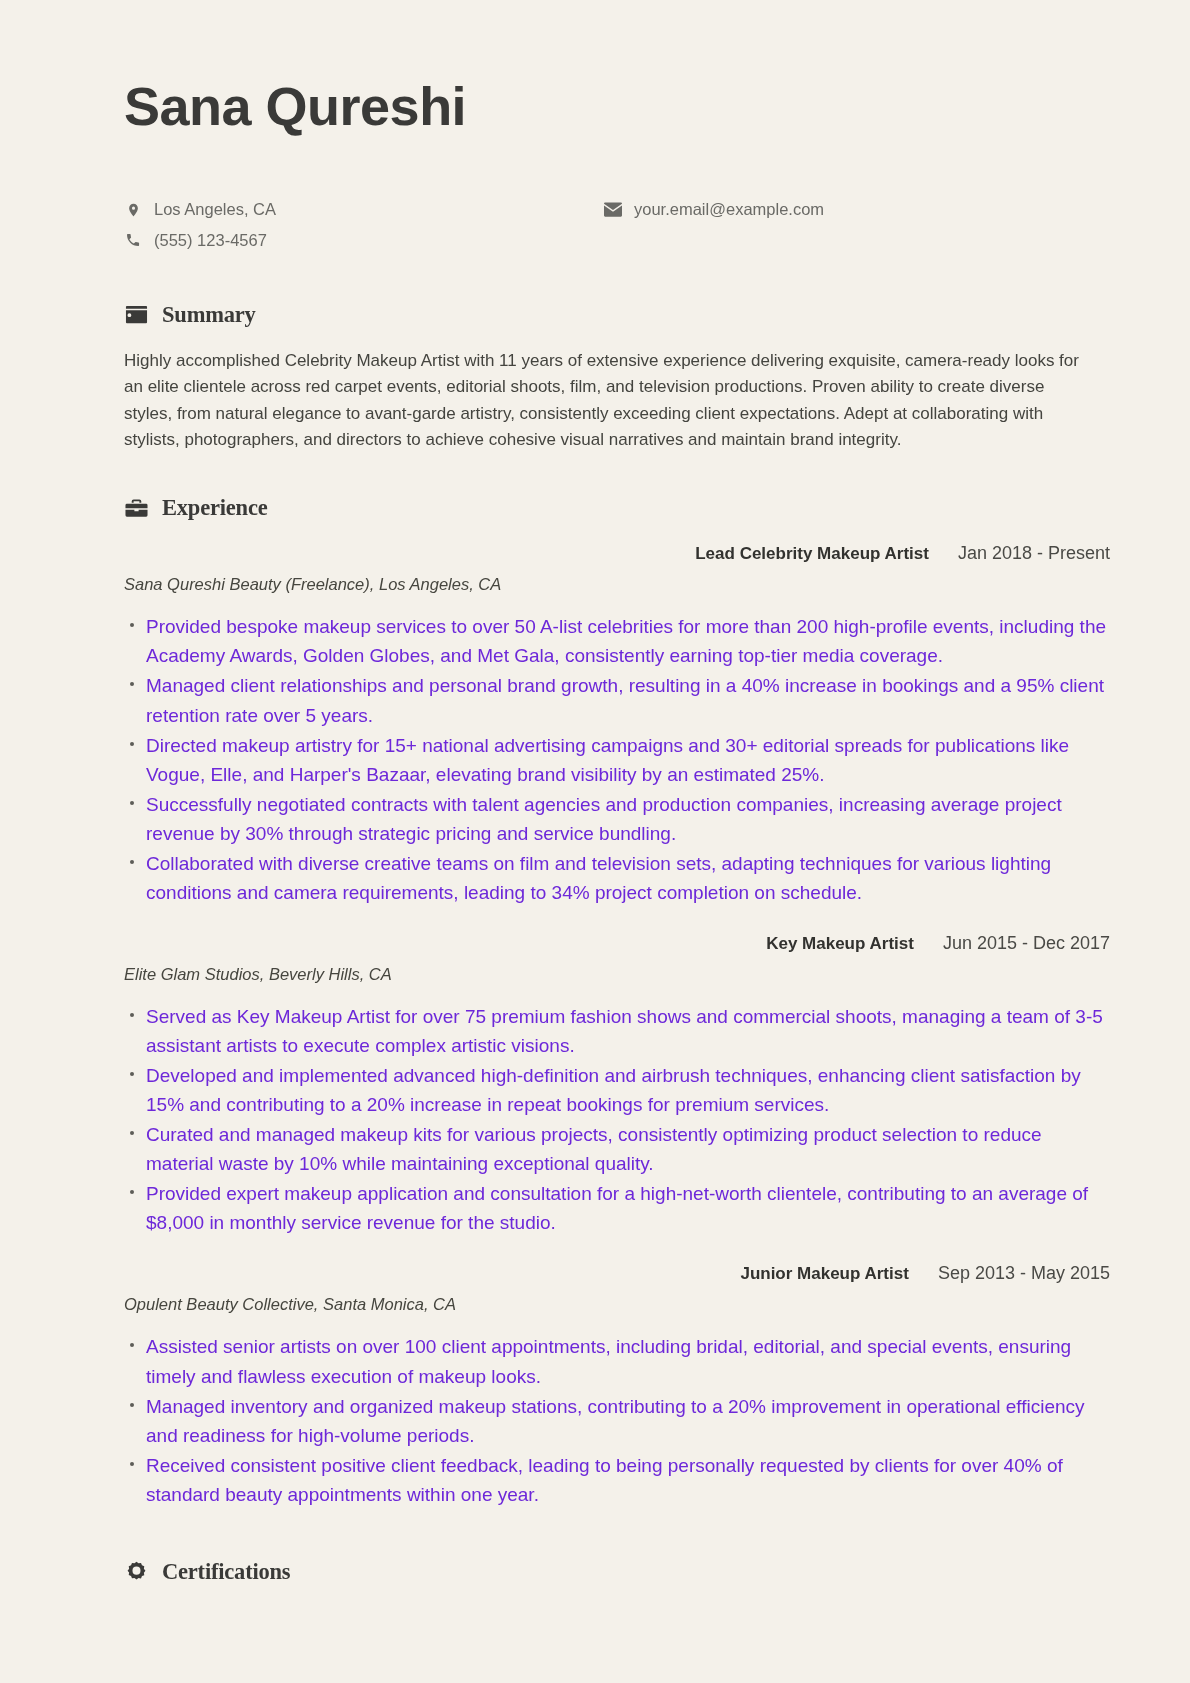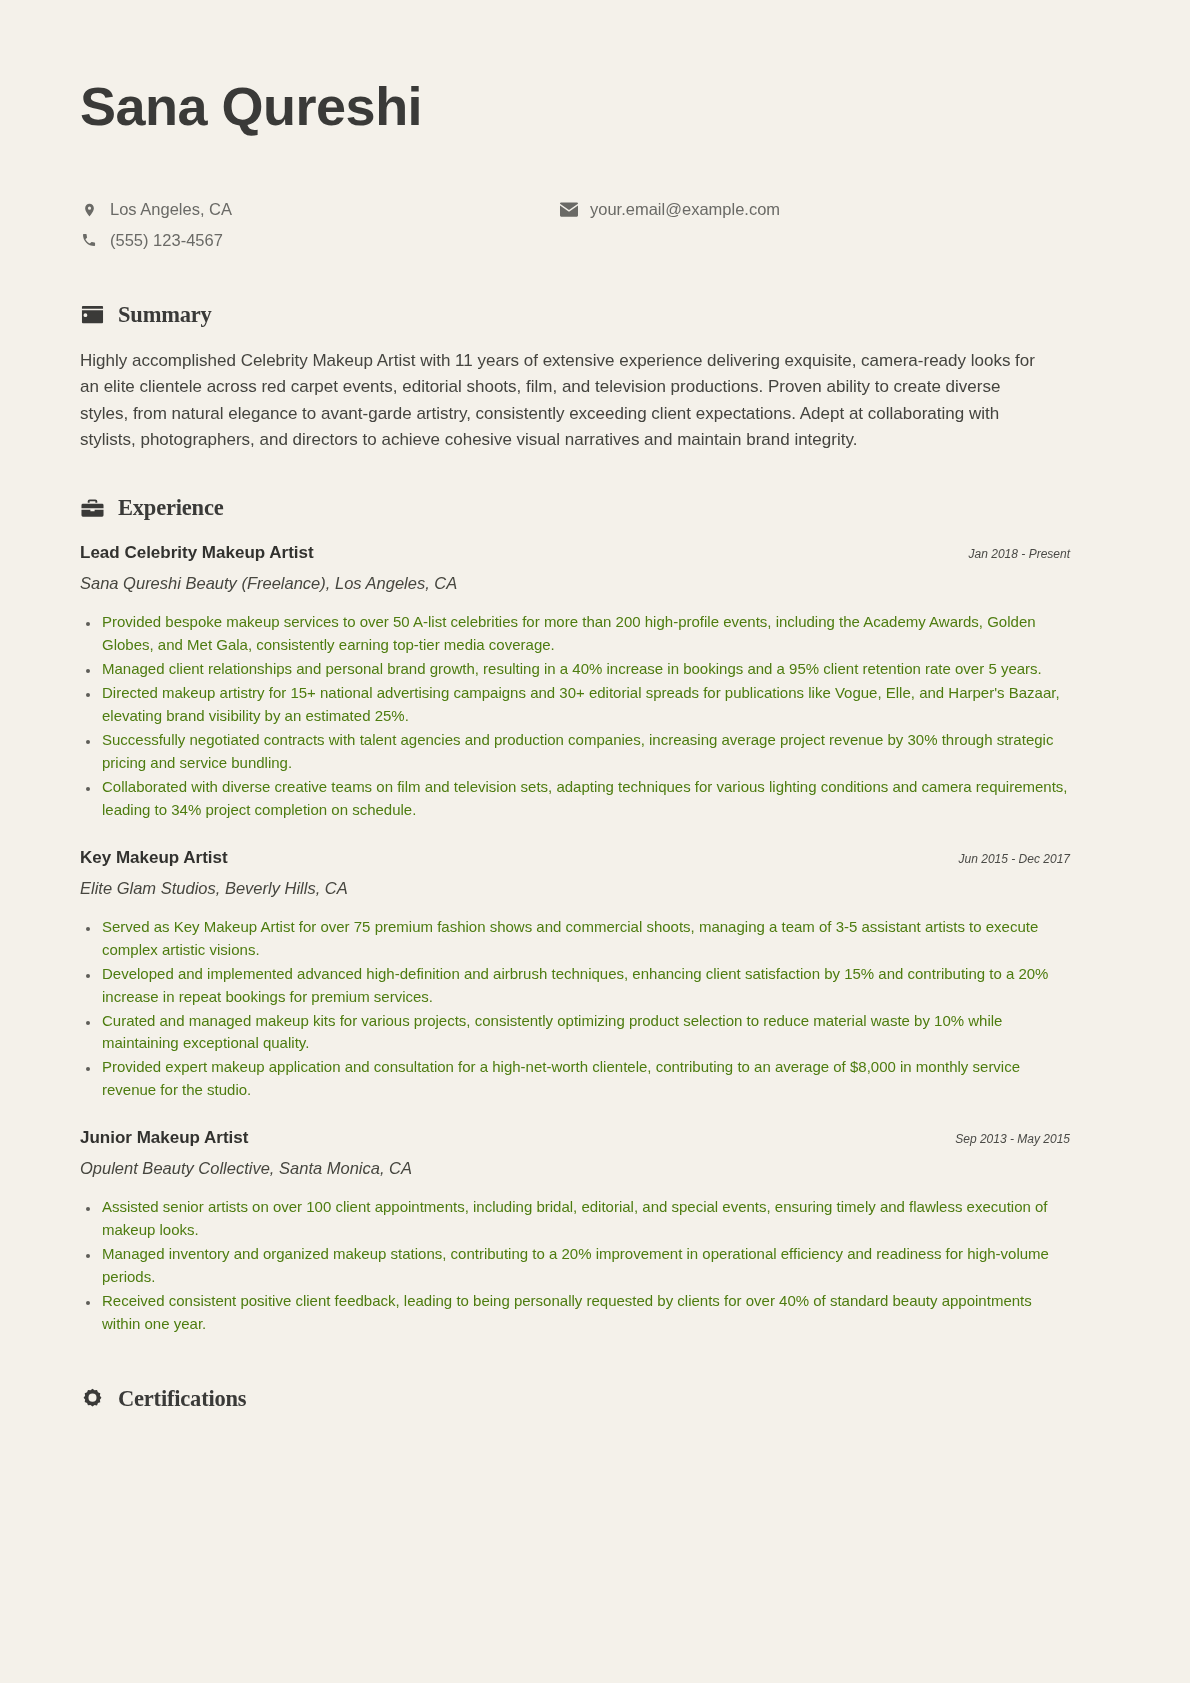--- a/index.html
+++ b/index.html
@@ -15,21 +15,22 @@
     overflow: hidden;
   }
   .page {
     position: relative;
     width: 1190px;
     height: 1683px;
     padding: 0;
     box-sizing: border-box;
   }
   .inner {
-    padding: 60px 120px 0 80px;
+    padding: 60px 80px 0 80px;
+    margin-left: 44px;
   }
 
   
   .name {
     font-size: 54px;
     font-weight: 700;
     letter-spacing: -0.5px;
     color: #3a3a38;
     margin: 15px 0 0 0;
     line-height: 1.15;
@@ -101,52 +102,51 @@
     margin: 0;
     max-width: 970px;
     text-align: left;
   }
 
   
   .job { margin-top: 26px; }
   .job:first-of-type { margin-top: 22px; }
   .job-row {
     display: flex;
-    justify-content: space-between;
+    justify-content: flex-end;
     align-items: baseline;
-    gap: 12px;
+    gap: 29px;
   }
   .job-title {
     font-size: 17px;
     font-weight: 700;
     color: #32322f;
   }
   .job-dates {
-    font-size: 12px;
-    font-style: italic;
+    font-size: 18px;
     color: #4a4a46;
     white-space: nowrap;
   }
   .job-company {
     font-size: 16.5px;
     font-style: italic;
     color: #46463f;
     margin-top: 11px;
   }
   ul.bullets {
     list-style: none;
     margin: 18px 0 0 0;
     padding: 0;
   }
   ul.bullets li {
     position: relative;
     padding-left: 22px;
-    font-size: 15px;
+    font-size: 19px;
     line-height: 1.53;
-    color: #4d7c0f;
+    color: #6d28d9;
     margin-bottom: 1px;
   }
   ul.bullets li::before {
     content: "";
     position: absolute;
     left: 6px;
     top: 11px;
     width: 4px;
     height: 4px;
     border-radius: 50%;

